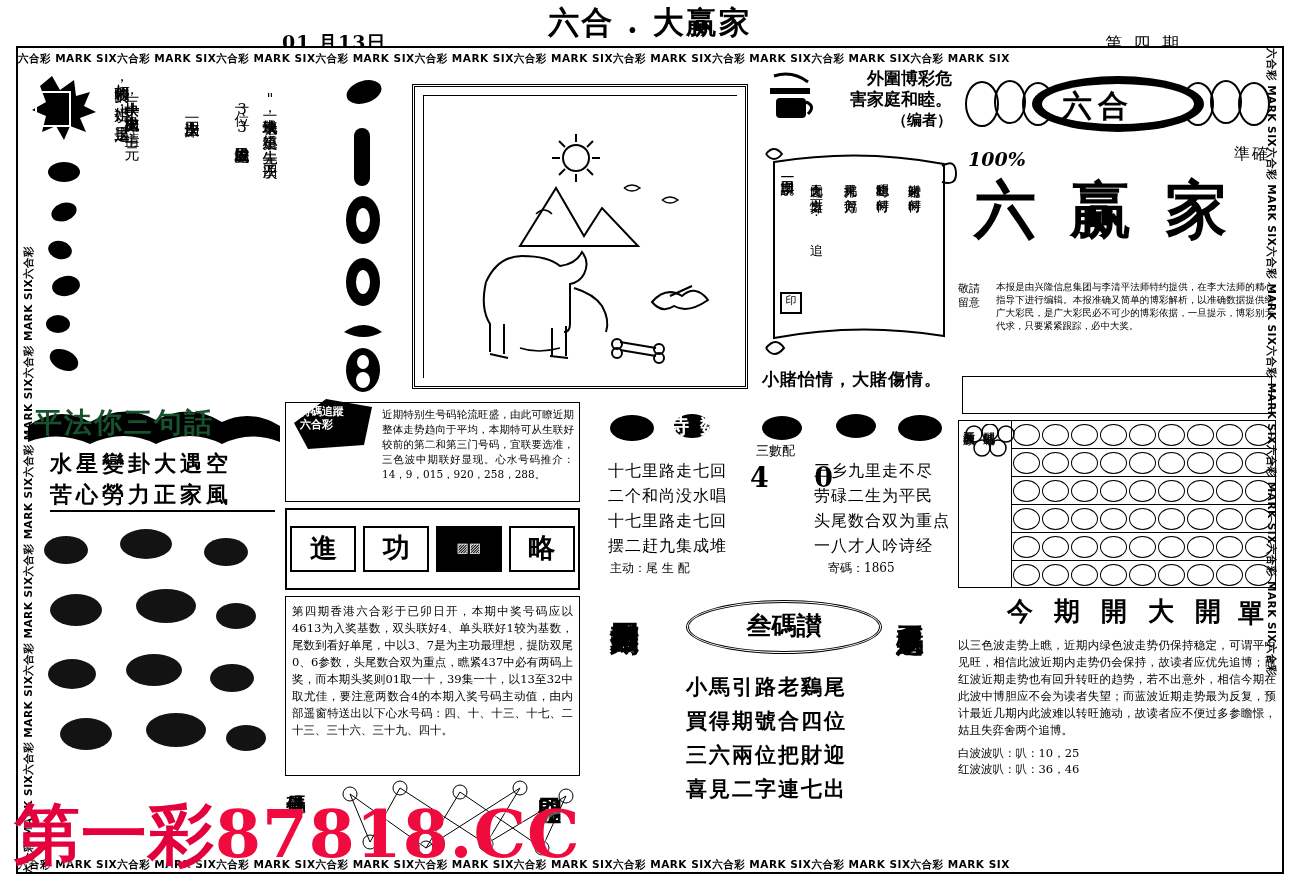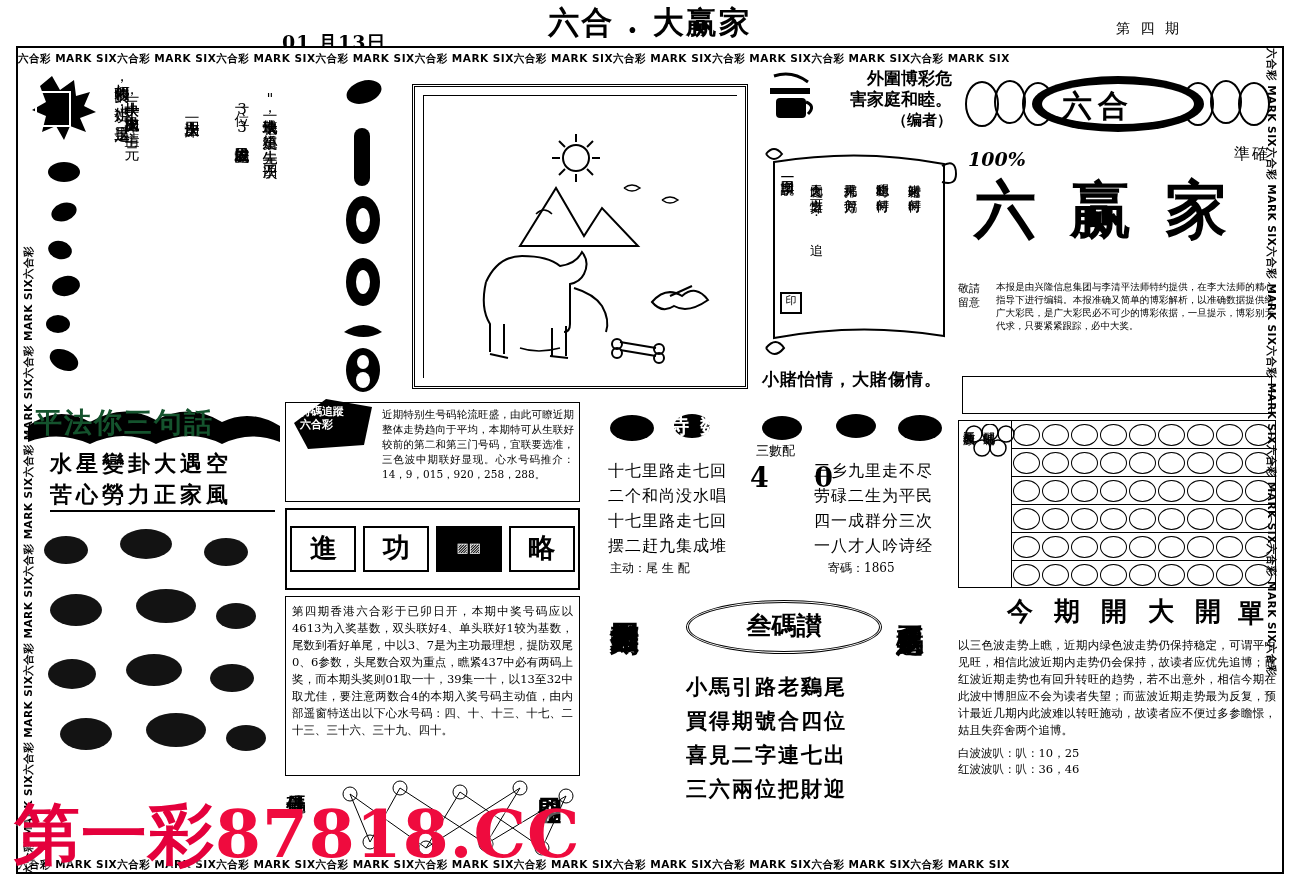--- a/index.html
+++ b/index.html
@@ -16,22 +16,22 @@
   .masthead{
     position:absolute;left:0;top:0;width:1300px;height:46px;
     text-align:center;
   }
   .masthead .title{
     font-family:"DejaVu Serif","Liberation Serif",serif;
     font-weight:bold;font-size:31px;letter-spacing:2px;color:#000;
     line-height:44px;
   }
   .issue{
-    position:absolute;right:118px;top:20px;
-    font-size:14px;font-family:"DejaVu Serif",serif;letter-spacing:3px;color:#000;text-align:center;
+    position:absolute;right:118px;top:32px;
+    font-size:17px;font-family:"DejaVu Serif",serif;letter-spacing:3px;color:#000;text-align:center;
   }
   .datebar{
     position:absolute;left:282px;top:30px;
     font-size:19px;font-weight:bold;font-family:"DejaVu Serif",serif;color:#000;
     letter-spacing:1px;
   }
 
   
   .frame{
     position:absolute;left:16px;top:46px;width:1268px;height:828px;
@@ -409,38 +409,38 @@
 
     <div style="position:absolute;left:2px;top:48px;width:130px;">
       <div class="poem-col cn">十七里路走七回</div>
       <div class="poem-col cn">二个和尚没水唱</div>
       <div class="poem-col cn">十七里路走七回</div>
       <div class="poem-col cn">摆二赶九集成堆</div>
     </div>
     <div style="position:absolute;left:208px;top:48px;width:136px;">
       <div class="poem-col cn">三乡九里走不尽</div>
       <div class="poem-col cn">劳碌二生为平民</div>
-      <div class="poem-col cn">四一成群分三次</div>
+      <div class="poem-col cn">头尾数合双为重点</div>
       <div class="poem-col cn">一八才人吟诗经</div>
     </div>
     <div class="cn" style="position:absolute;left:4px;top:150px;font-size:12px;">主动：尾 生 配</div>
     <div class="cn" style="position:absolute;left:222px;top:150px;font-size:12px;">寄碼：1865</div>
   </div>
 
   <div class="box" id="sike">
     <div class="vtext cn">四刻大有無差錯</div>
   </div>
 
   <div class="box" id="sanma">
     <div class="ell cn">叁碼讃</div>
     <div style="margin-top:16px;">
       <div class="line cn">小馬引路老鷄尾</div>
       <div class="line cn">買得期號合四位</div>
+      <div class="line cn">三六兩位把財迎</div>
       <div class="line cn">喜見二字連七出</div>
-      <div class="line cn">三六兩位把財迎</div>
     </div>
   </div>
 
   <div class="box" id="sanba">
     <div class="vtext cn">三八定碼多留意</div>
   </div>
 
   <div class="box bd" id="circle-table">
     <div style="display:flex;height:100%;">
       <div style="width:52px;border-right:1px solid #000;display:flex;">

